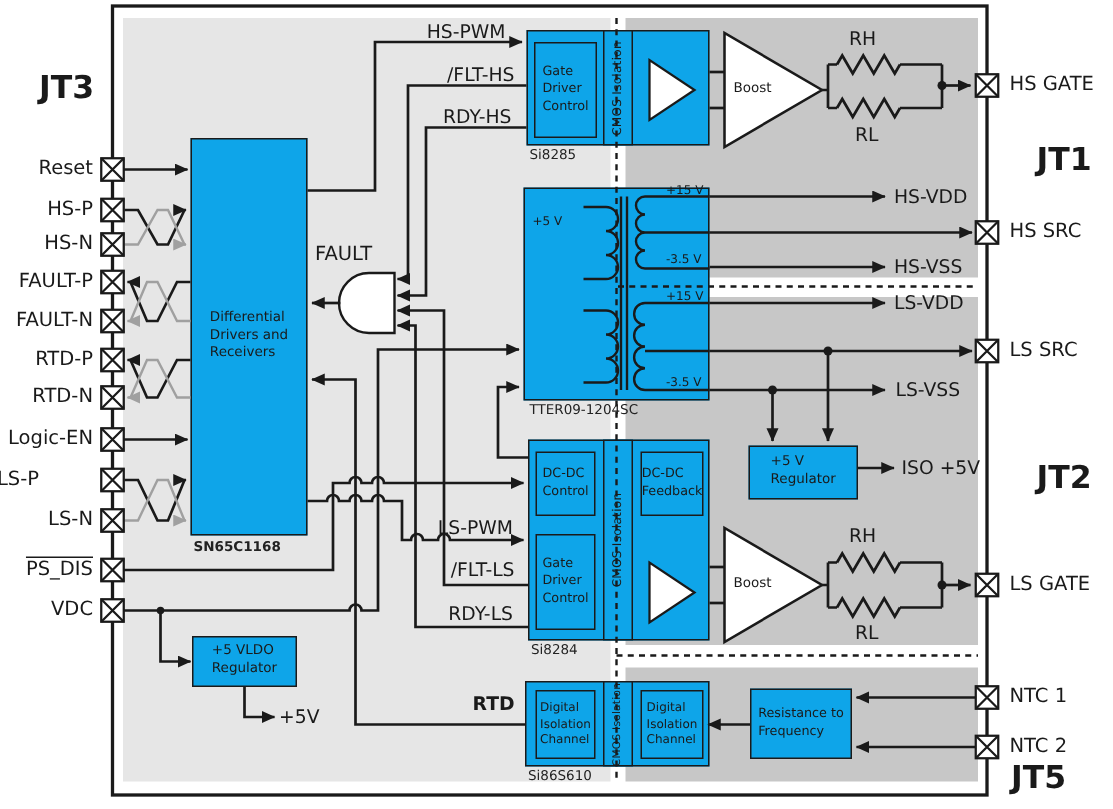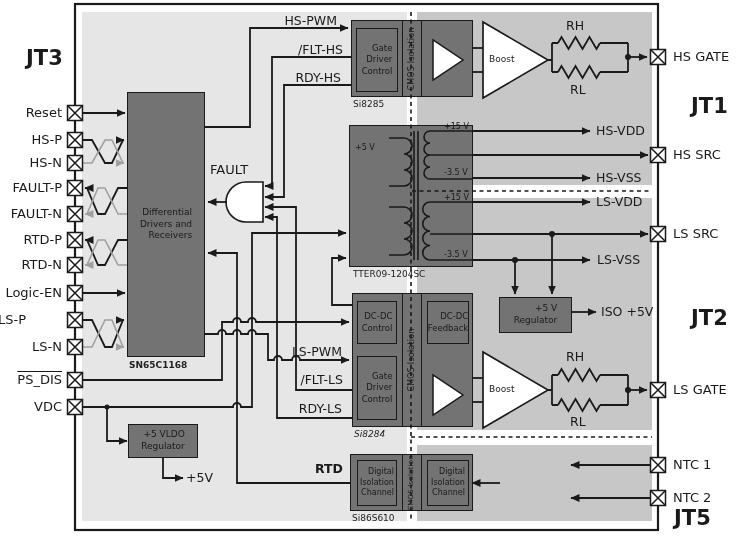--- a/index.html
+++ b/index.html
@@ -3,22 +3,22 @@
 <meta charset="utf-8">
 <style>
   html,body{margin:0;padding:0;background:#fff;}
   .stage{position:relative;width:742px;height:539px;background:#ffffff;overflow:hidden;
          font-family:"DejaVu Sans","Liberation Sans",sans-serif;color:#1a1a1a;}
   .bg{position:absolute;z-index:0;}
   .bg-left{left:82px;top:12px;width:325px;height:509px;background:#e6e6e6;}
   .bg-r1{left:417px;top:12px;width:235px;height:173px;background:#c7c7c7;}
   .bg-r2{left:417px;top:198px;width:235px;height:232px;background:#c7c7c7;}
   .bg-r3{left:417px;top:445px;width:235px;height:76px;background:#c7c7c7;}
-  .blk{position:absolute;z-index:1;background:#737373;border:1.6px solid #1a1a1a;box-sizing:border-box;
-       display:flex;align-items:center;justify-content:center;text-align:right;
+  .blk{position:absolute;z-index:1;background:#0ea5e9;border:1.6px solid #1a1a1a;box-sizing:border-box;
+       display:flex;align-items:center;justify-content:center;text-align:left;
        font-size:8.5px;line-height:1.3;white-space:pre-line;}
   svg.wires{position:absolute;left:0;top:0;z-index:2;}
   .lbl{position:absolute;z-index:3;font-size:12.5px;white-space:nowrap;}
   .lbl.rt{text-align:right;}
   .conn-lbl{font-size:13px;}
   .jt{font-size:21px;font-weight:bold;}
   .chip{font-size:9px;color:#222;}
   .tiny{font-size:8px;}
   .ovl{text-decoration:overline;}
   .vtext{position:absolute;left:50%;top:50%;transform:translate(-50%,-50%) rotate(-90deg);
@@ -63,20 +63,22 @@
 Regulator</div>
 
   <div class="blk" style="left:350px;top:454px;width:123px;height:57px;"></div>
   <div class="blk" style="left:357px;top:460px;width:40px;height:46px;font-size:8px;">Digital
 Isolation
 Channel</div>
   <div class="blk" style="left:402px;top:454px;width:20px;height:57px;"><span class="vtext sm">CMOS Isolation</span></div>
   <div class="blk" style="left:427px;top:460px;width:42px;height:46px;font-size:8px;">Digital
 Isolation
 Channel</div>
+  <div class="blk" style="left:500px;top:459px;width:68px;height:47px;">Resistance to
+Frequency</div>
 
   <svg class="wires" width="742" height="539" viewBox="0 0 742 539">
     <defs>
       <marker id="ma" markerWidth="10" markerHeight="9" refX="8.5" refY="4" orient="auto" markerUnits="userSpaceOnUse">
         <path d="M0,0 L9,4 L0,8 Z" fill="#1a1a1a"></path>
       </marker>
       <marker id="mg" markerWidth="10" markerHeight="9" refX="8.5" refY="4" orient="auto" markerUnits="userSpaceOnUse">
         <path d="M0,0 L9,4 L0,8 Z" fill="#a0a0a0"></path>
       </marker>
     </defs>
@@ -323,16 +325,16 @@
 
   <div class="lbl tiny" style="left:355px;top:143px;">+5 V</div>
   <div class="lbl tiny" style="left:444px;top:122px;">+15 V</div>
   <div class="lbl tiny" style="left:444px;top:168px;">-3.5 V</div>
   <div class="lbl tiny" style="left:444px;top:193px;">+15 V</div>
   <div class="lbl tiny" style="left:444px;top:250px;">-3.5 V</div>
 
   <div class="lbl chip" style="left:129px;top:360px;font-weight:bold;">SN65C1168</div>
   <div class="lbl chip" style="left:353px;top:99px;">Si8285</div>
   <div class="lbl chip" style="left:353px;top:269px;">TTER09-1204SC</div>
-  <div class="lbl chip" style="left:354px;top:429px;font-style:italic;">Si8284</div>
+  <div class="lbl chip" style="left:354px;top:429px;">Si8284</div>
   <div class="lbl chip" style="left:352px;top:513px;">Si86S610</div>
 
 </div>
 
 </body></html>

